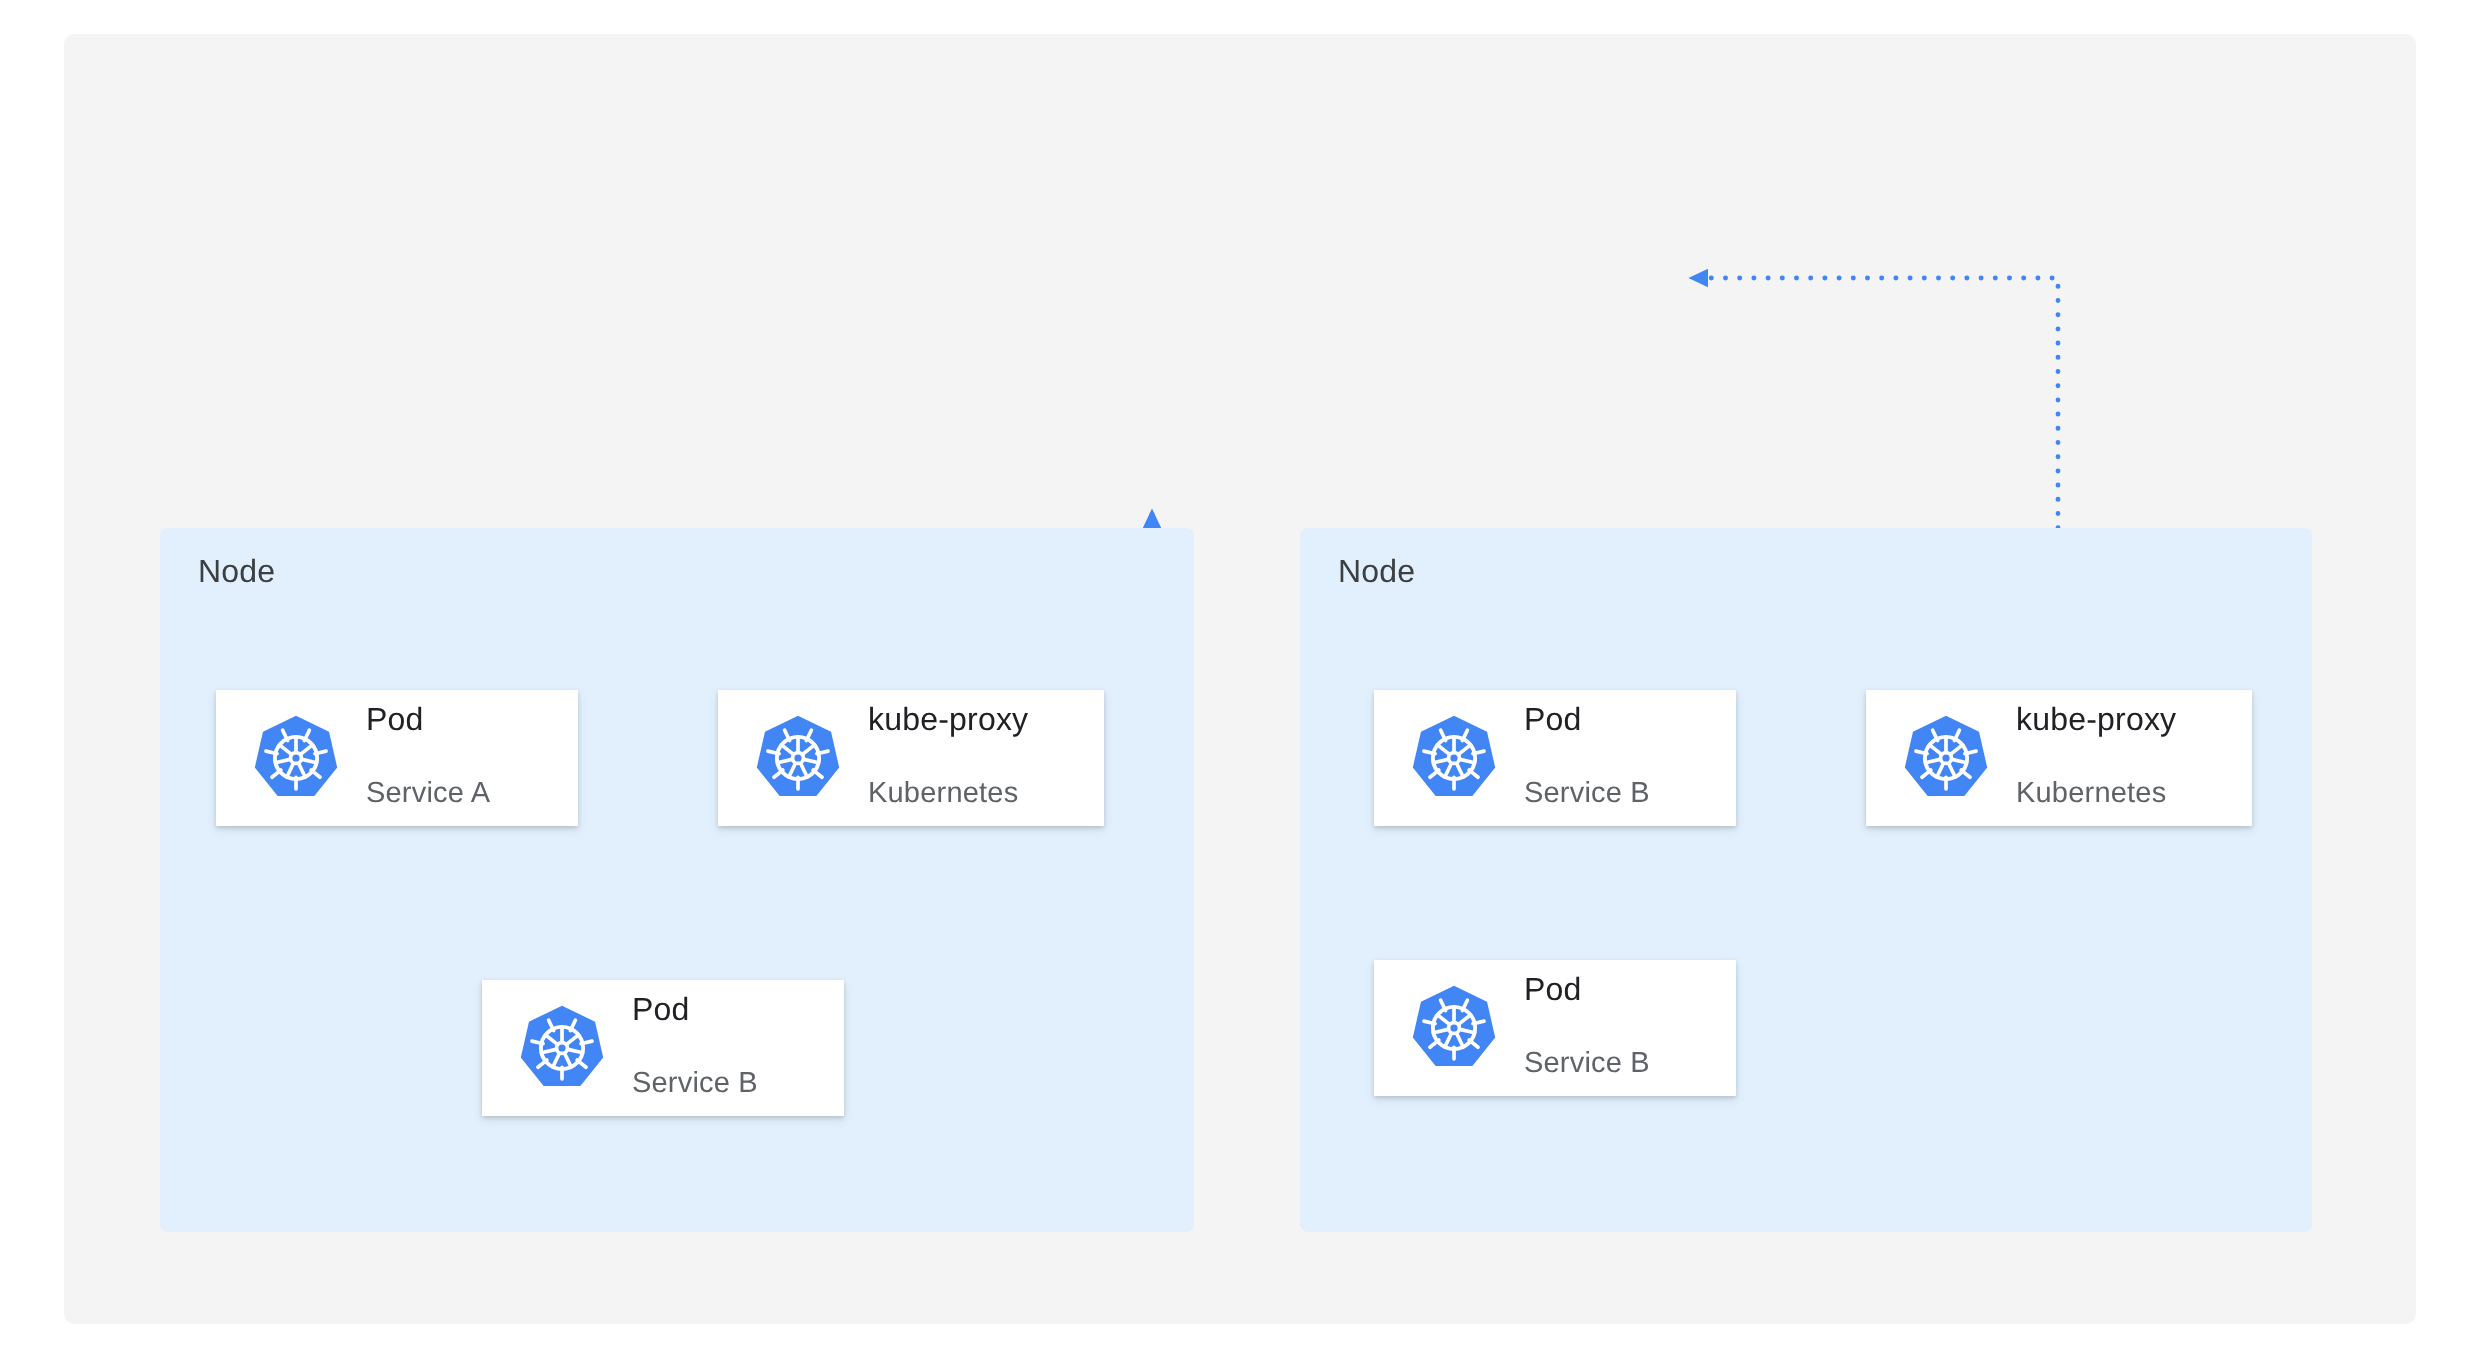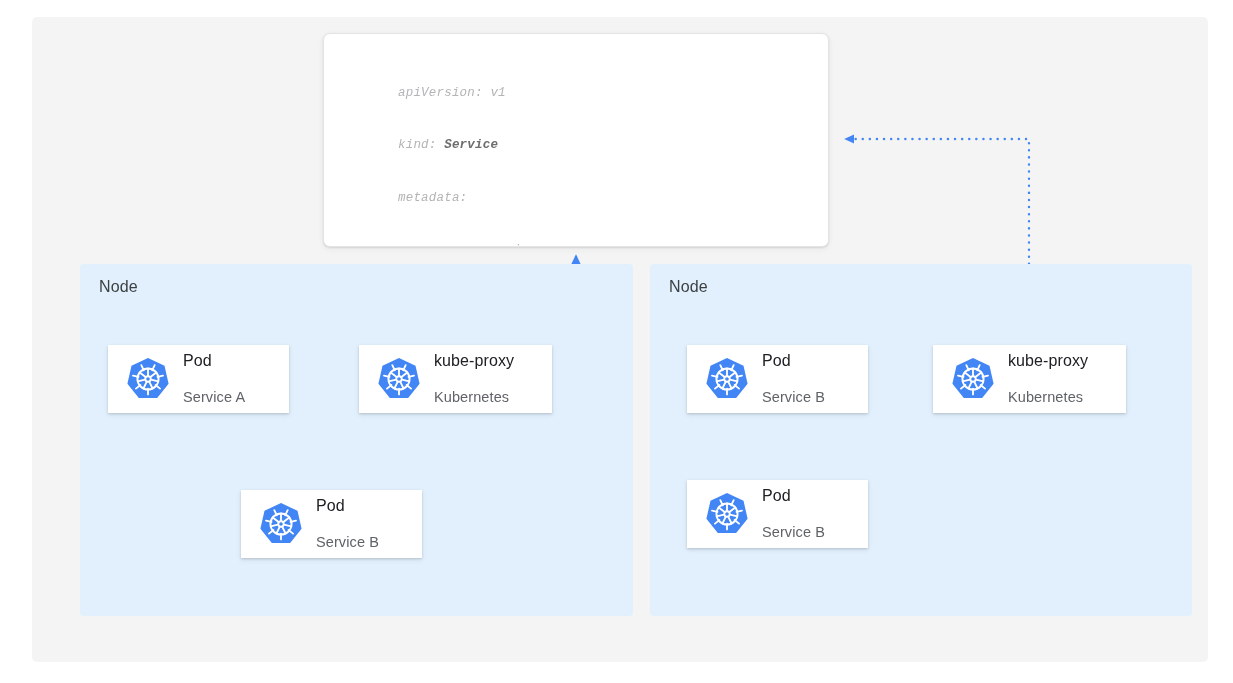--- a/index.html
+++ b/index.html
@@ -67,21 +67,20 @@
     color: #b4b4b6;
     letter-spacing: .2px;
   }
   .yaml-line { display: block; height: 17.45px; }
 
   
   .node-panel {
     position: absolute;
     background: #e2f0fd;
     border-radius: 4px;
-    padding-left: 36px;
   }
   #node-left  { left: 80px;  top: 264px; width: 517px; height: 352px; }
   #node-right { left: 650px; top: 264px; width: 506px; height: 352px; }
 
   .node-label {
     position: absolute;
     left: 19px;
     top: 14px;
     font-size: 16px;
     color: #3c4043;
@@ -155,35 +154,20 @@
 
     <path d="M289,379 L350,379" fill="none" stroke="#4285f4" stroke-width="2" marker-end="url(#arw-solid)"></path>
 
     <path d="M456,413 L456,448 L332,448 L332,480" fill="none" stroke="#4285f4" stroke-width="2" stroke-linejoin="miter" marker-end="url(#arw-solid)"></path>
 
     <path d="M455,342 L455,292 L576,292 L576,255" fill="none" stroke="#4285f4" stroke-width="2.4" stroke-linecap="round" stroke-dasharray="0.1 7" marker-end="url(#arw-dot)"></path>
 
     <path d="M1029,342 L1029,139 L845,139" fill="none" stroke="#4285f4" stroke-width="2.4" stroke-linecap="round" stroke-dasharray="0.1 7" marker-end="url(#arw-dot)"></path>
   </svg>
 
-  <div class="yaml-card">
-    <div class="yaml-body">
-      <span class="yaml-line">apiVersion: v1</span>
-      <span class="yaml-line"><span>kind: </span><span style="color: rgb(109, 109, 112); font-weight: bold;">Service</span></span>
-      <span class="yaml-line">metadata:</span>
-      <span class="yaml-line">  name: my-service</span>
-      
-      
-      
-      
-      
-      
-      
-    </div>
-  </div>
 
   <div class="node-panel" id="node-left">
     <span class="node-label">Node</span>
   </div>
 
   <div class="node-panel" id="node-right">
     <span class="node-label">Node</span>
   </div>
 
   <div class="ent-card" id="card-pod-a">

